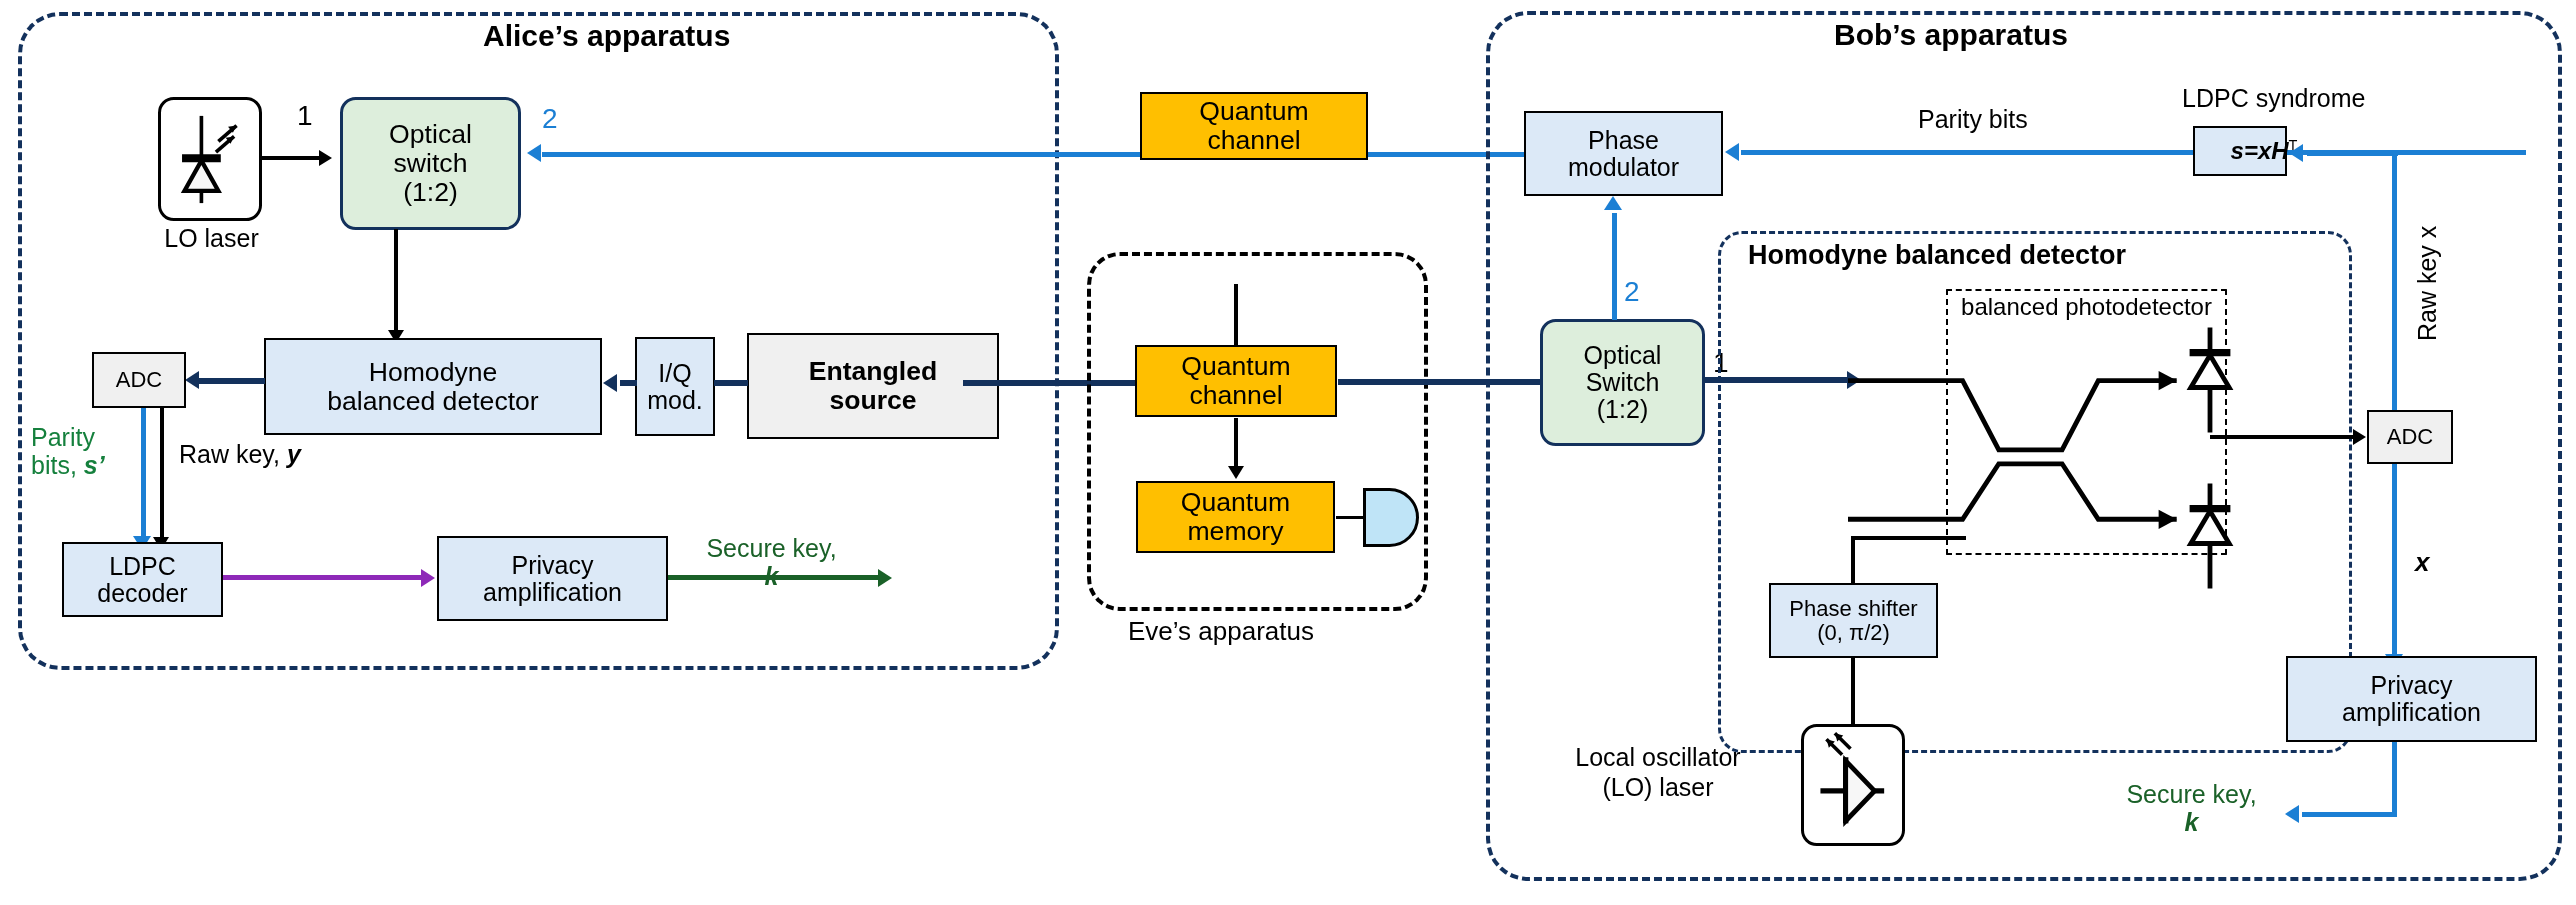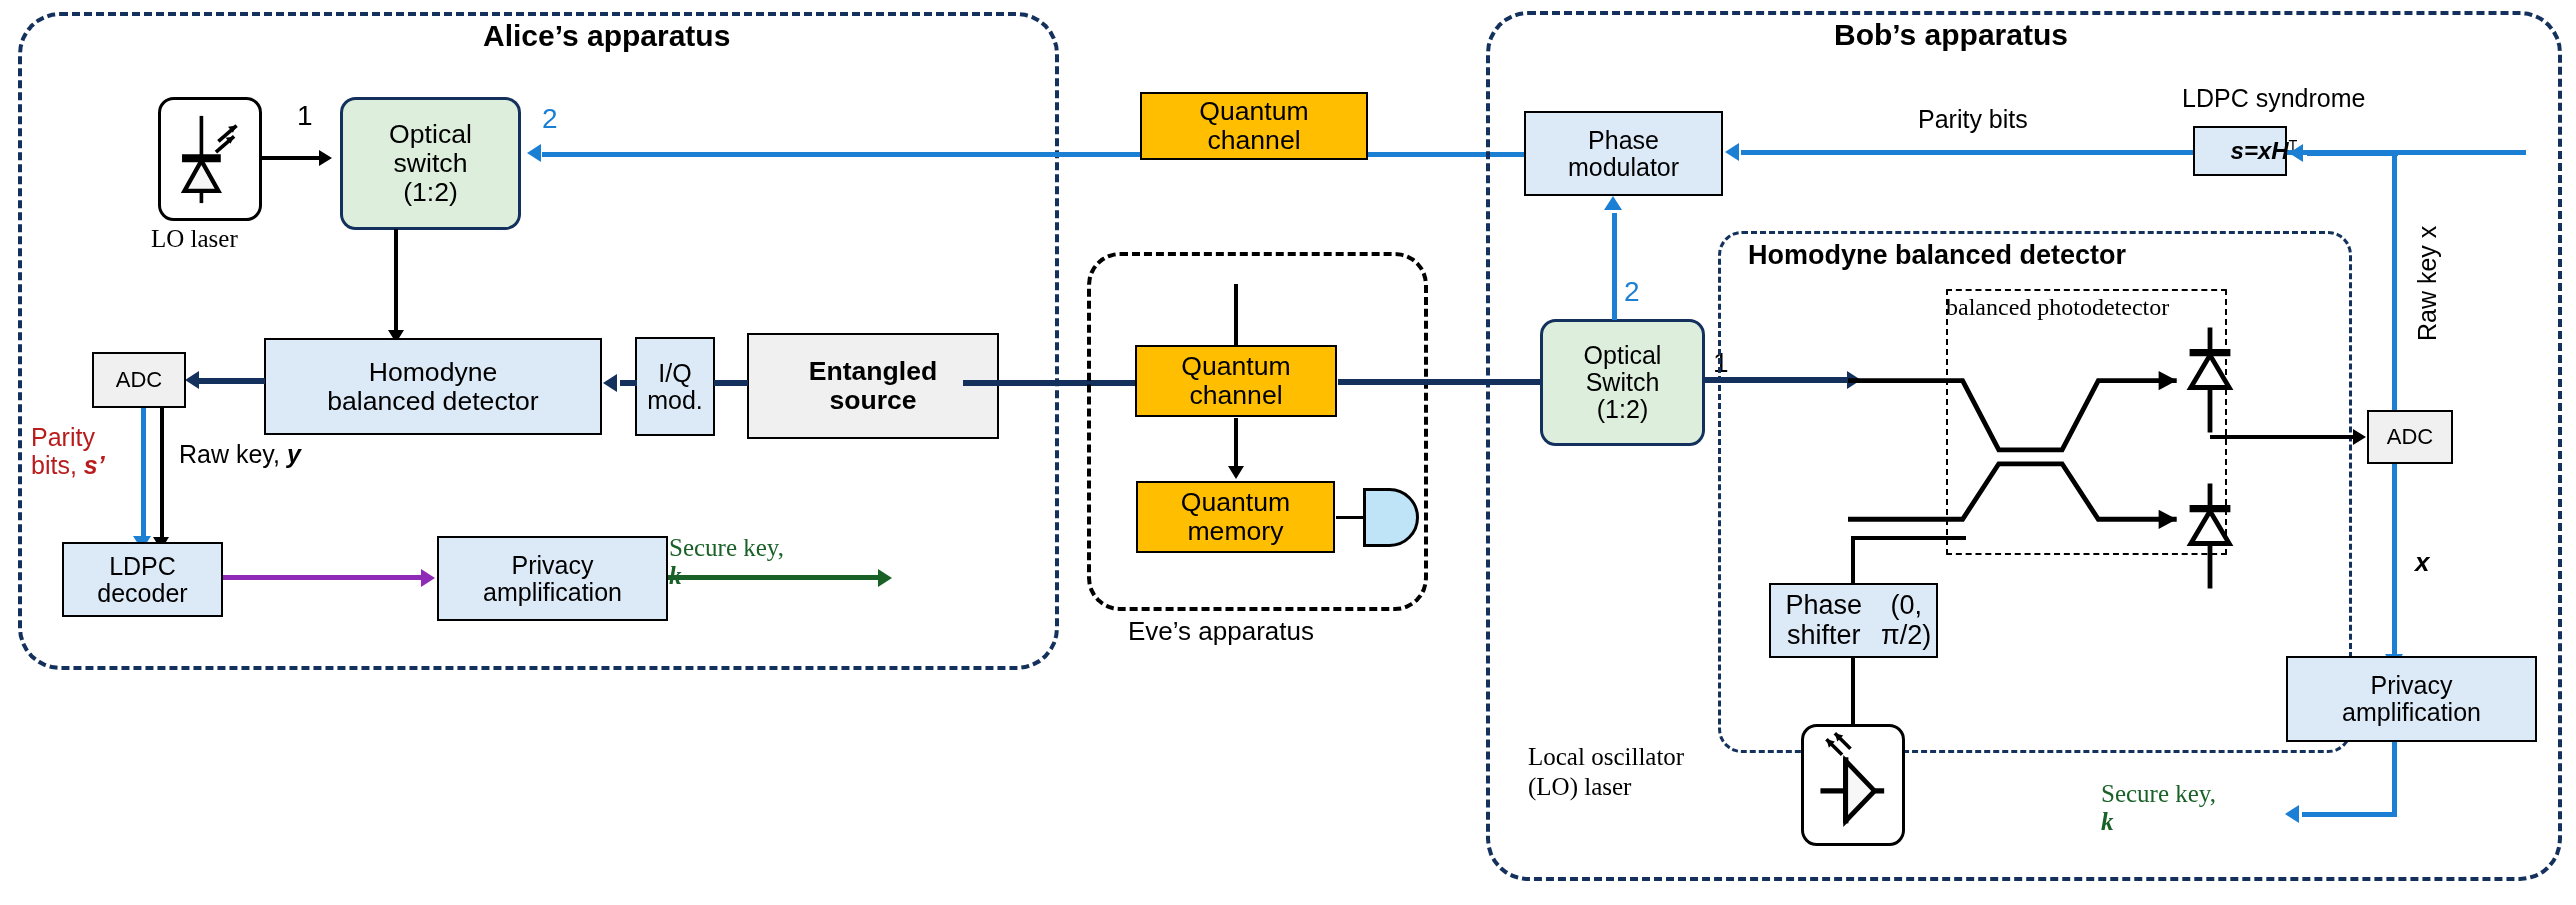--- a/index.html
+++ b/index.html
@@ -23,21 +23,21 @@
   .box{position:absolute;box-sizing:border-box;display:flex;align-items:center;
        justify-content:center;text-align:center;line-height:1.08;color:#000;}
   .box-blue{background:#dce9f7;border:2.4px solid #000;}
   .box-grey{background:#f0f0f0;border:2.4px solid #000;}
   .box-orange{background:#ffbf00;border:2.4px solid #000;}
   .box-green{background:#ddeedc;border:3.6px solid #13315c;border-radius:15.7px;}
   .box-white{background:#fff;border:3.6px solid #000;border-radius:15.7px;}
 
   
   .lbl{position:absolute;white-space:nowrap;color:#000;line-height:1.1;}
-  .lbl.c{font-family:Liberation Serif, serif;}
+  .lbl.c{text-align:center;}
   .b{font-weight:bold;}
   .i{font-style:italic;font-weight:bold;}
 
   
   .ln{position:absolute;}
   .h-navy{background:#13315c;}
   .h-blue{background:#1b7fd4;}
   .h-black{background:#000;}
   .h-purple{background:#8e29b8;}
   .h-green{background:#1a6128;}
@@ -104,21 +104,21 @@
 
   <div class="ln h-navy" style="left:199px;top:378px;width:66px;height:6px;"></div>
   <div class="arw ar-l-navy" style="left:185px;top:371px;"></div>
 
   <div class="box box-grey" style="left:92px;top:352px;width:94px;height:56px;font-size:22px;">
     <span>ADC</span>
   </div>
 
   <div class="ln h-blue" style="left:141px;top:408px;width:5.4px;height:133px;"></div>
   <div class="arw ar-d-blue" style="left:133px;top:536px;"></div>
-  <div class="lbl" style="left:31px;top:423px;font-size:25px;color:#b91c1c;line-height:1.12;">
+  <div class="lbl" style="left:31px;top:423px;font-size:25px;color:#15803d;line-height:1.12;">
     <div>Parity</div>
     <div>
       <span>bits, </span><span class="i">s’</span>
     </div>
   </div>
 
   <div class="ln h-black" style="left:160px;top:408px;width:4.2px;height:134px;"></div>
   <div class="arw ar-d-black" style="left:153px;top:537px;"></div>
   <div class="lbl" style="left:179px;top:441px;font-size:25px;">
     <span>Raw key, </span><span class="i">y</span>
@@ -277,21 +277,21 @@
   </div>
 
   <div class="ln h-blue" style="left:2392px;top:742px;width:5.4px;height:75px;"></div>
   <div class="ln h-blue" style="left:2302px;top:812px;width:95px;height:5.4px;"></div>
   <div class="arw ar-l-blue" style="left:2285px;top:805px;"></div>
   <div class="lbl c" style="left:2101px;top:780px;width:181px;font-size:25px;color:#1a6128;line-height:1.12;">
     <div>Secure key,</div>
     <div class="i">k</div>
   </div>
 
-  <div class="box box-blue" style="left:1769px;top:583px;width:169px;height:75px;font-size:27px;flex-direction:row;">
+  <div class="box box-blue" style="left:1769px;top:583px;width:169px;height:75px;font-size:22px;flex-direction:column;">
     <span>Phase shifter</span>
     <span>(0, π/2)</span>
   </div>
 
   <div class="ln h-black" style="left:1851px;top:537px;width:4.2px;height:47px;"></div>
   <div class="ln h-black" style="left:1851px;top:536px;width:115px;height:4.2px;"></div>
 
   <div class="ln h-black" style="left:1851px;top:658px;width:4.2px;height:66px;"></div>
   <div class="box box-white" style="left:1801px;top:724px;width:104px;height:122px;">
     <svg width="91" height="107" viewBox="0 0 150 178">

